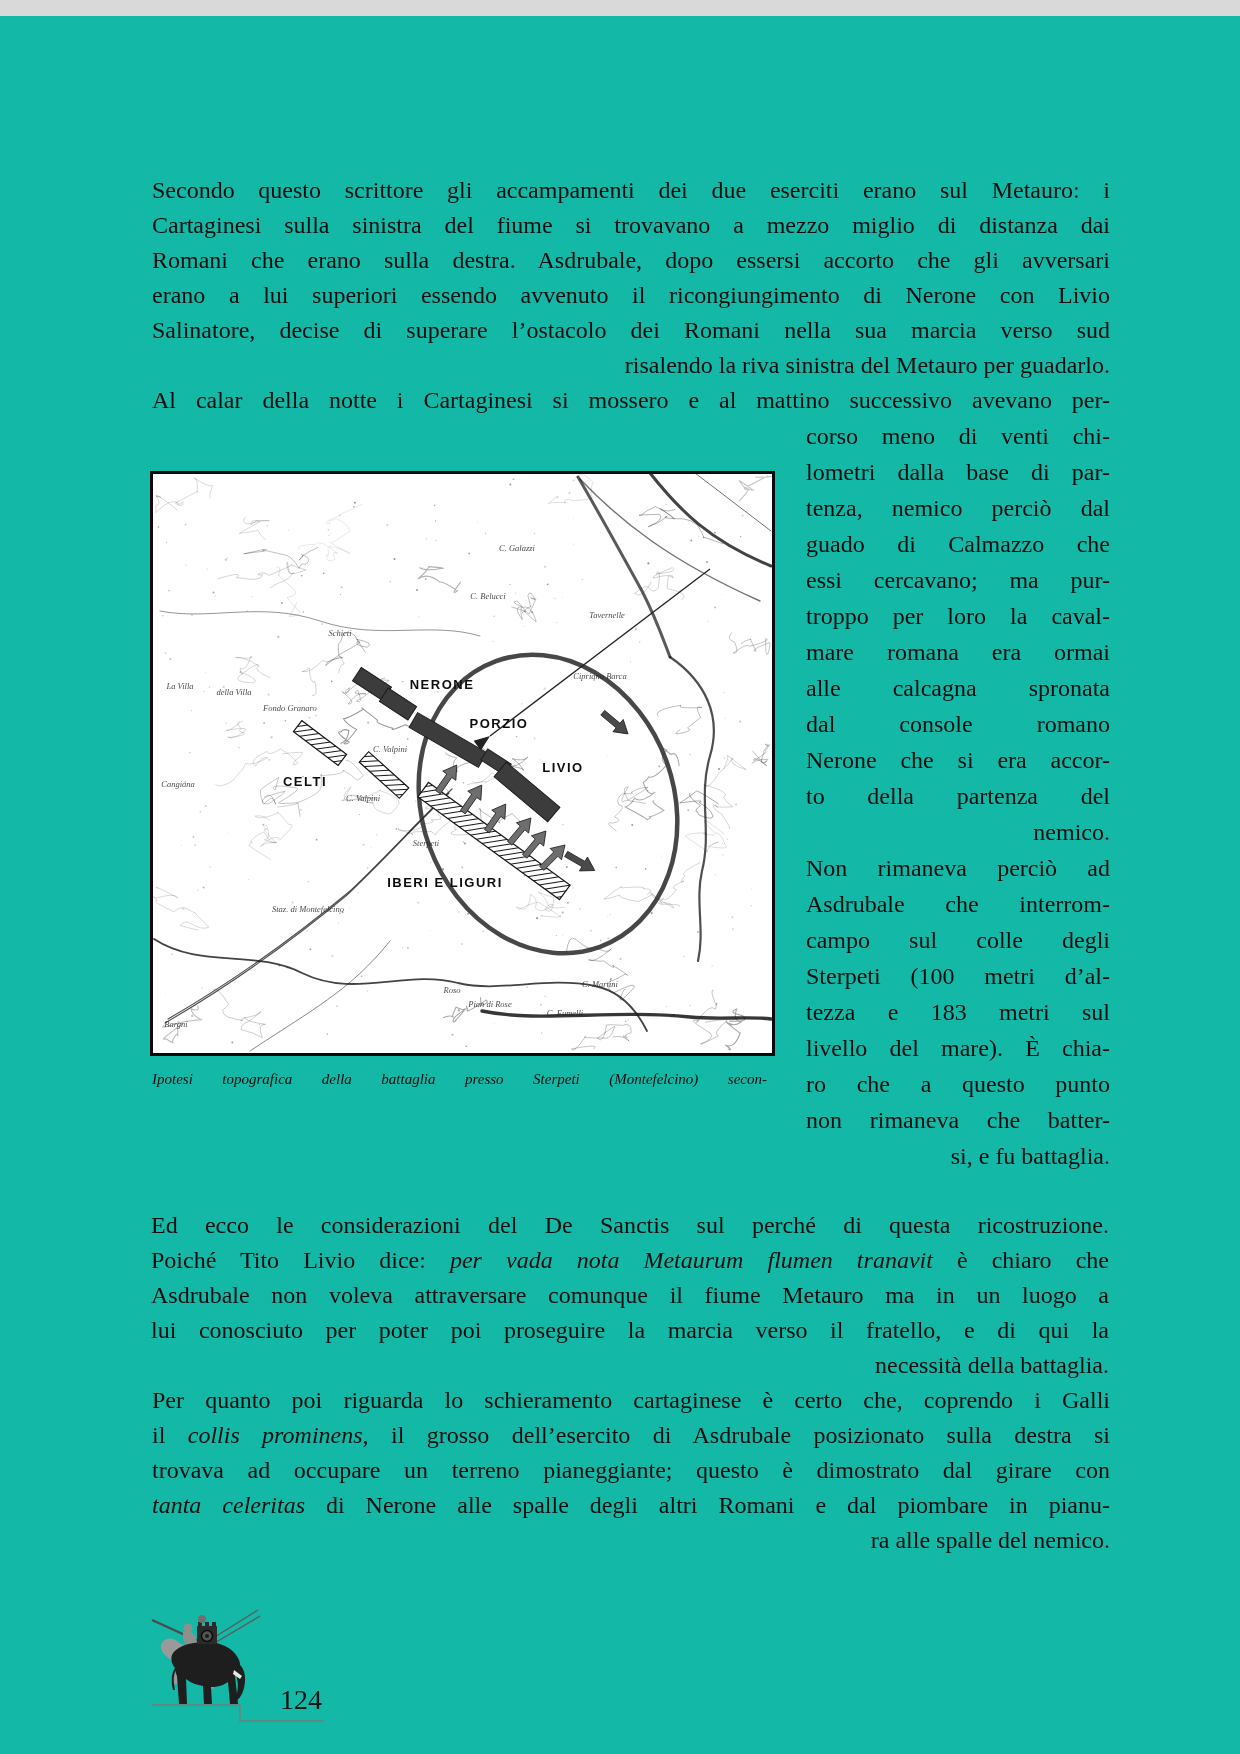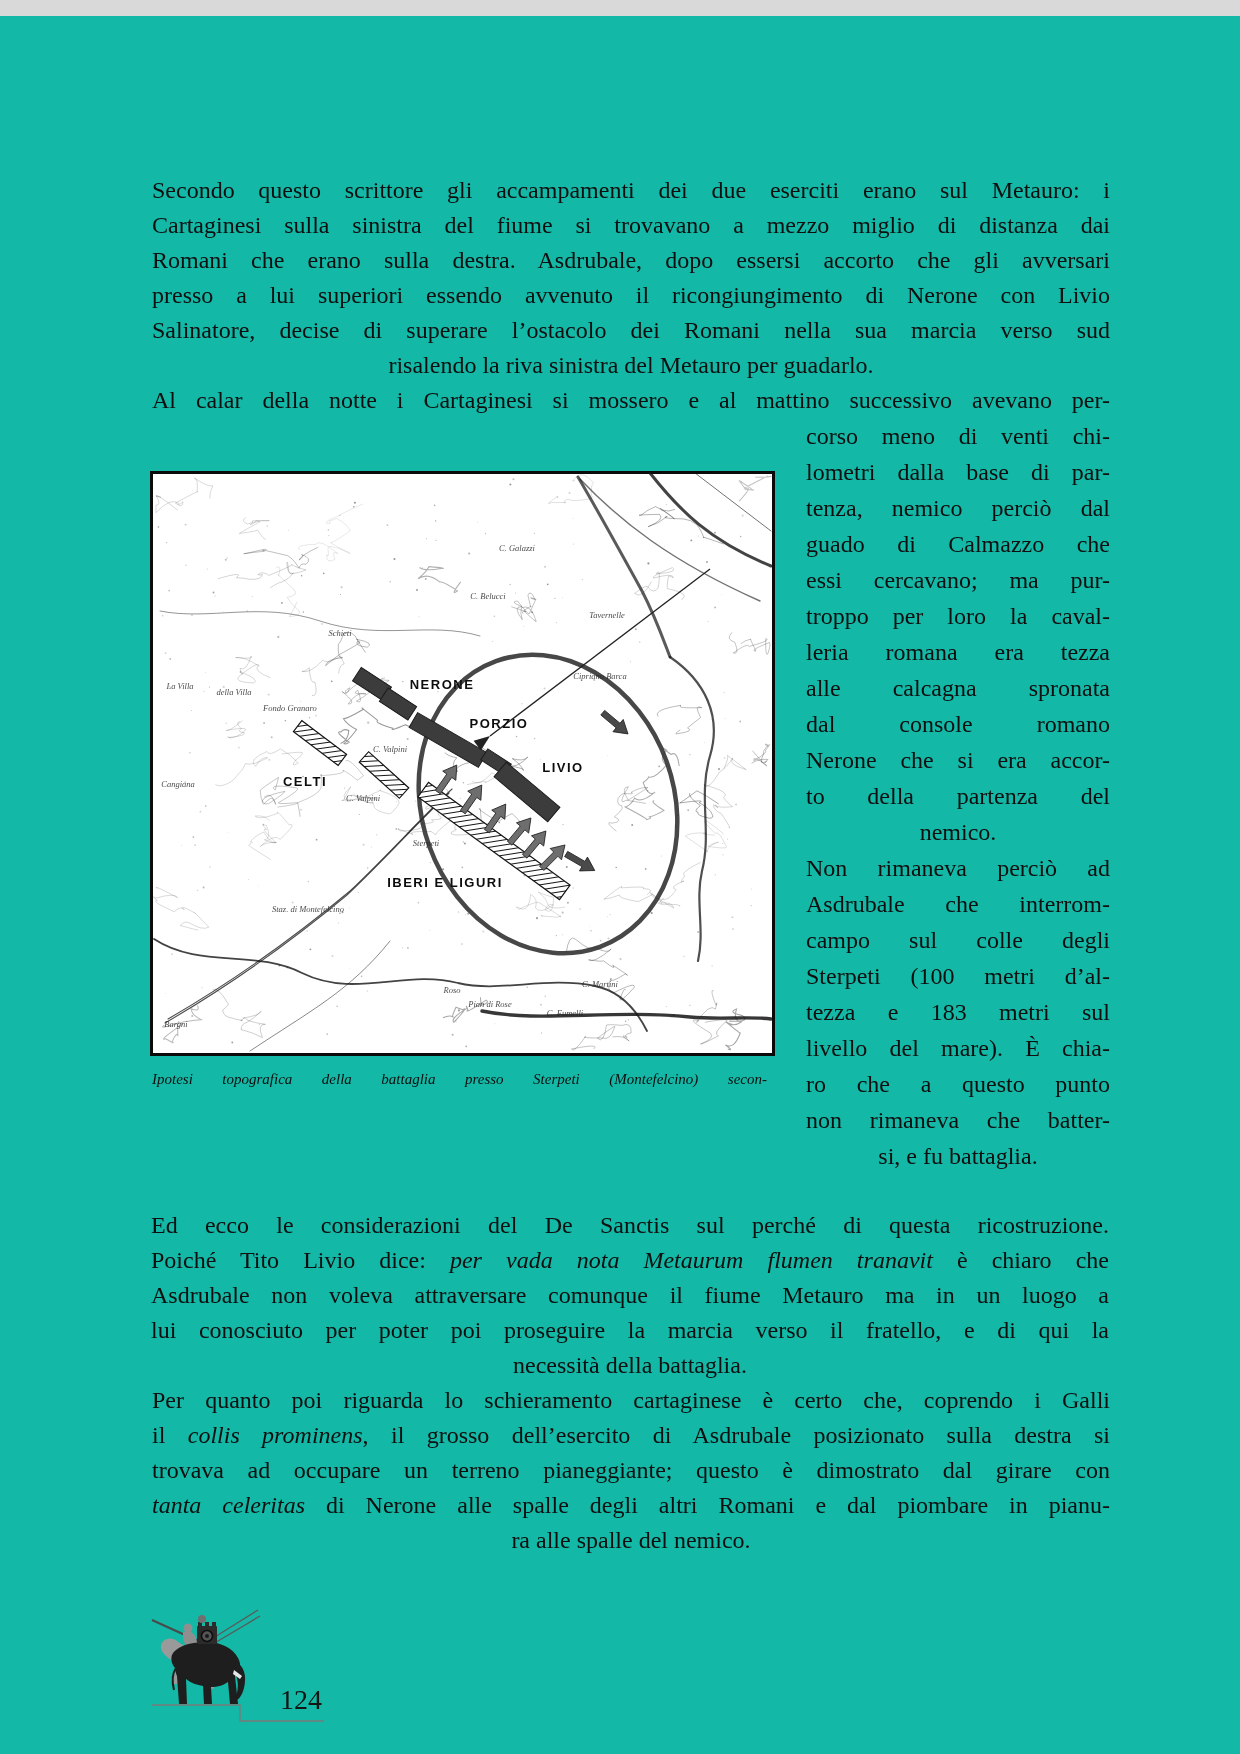--- a/index.html
+++ b/index.html
@@ -9,21 +9,21 @@
     font-family:"Liberation Serif","DejaVu Serif",serif;
     color:#0f0f0f;
   }
   .para{position:absolute;}
   .body-text{font-size:24px;}
   .tline{
     line-height:35px; height:35px;
     text-align:justify; text-align-last:justify; text-justify:inter-word;
     white-space:normal; overflow:visible;
   }
-  .tline.nojust{text-align:center; text-align-last:auto;}
+  .tline.nojust{text-align:right; text-align-last:auto;}
   .ital{font-style:italic;}
   .caption{font-size:15px; font-style:italic;}
   .caption .tline{line-height:31px; height:31px;}
   #p1{left:152px; top:157px; width:958px;}
   #p2{left:152px; top:367px; width:958px;}
   #column{left:806px; top:402px; width:304px;}
   #column .tline{line-height:36px; height:36px;}
   #map-fig{position:absolute; left:150px; top:455px; width:625px; height:585px; margin:0;}
   #caption{left:152px; top:1048px; width:615px;}
   #p3{left:151px; top:1192px; width:958px;}
@@ -42,21 +42,21 @@
 </style>
 </head>
 <body>
 
 <div class="page">
 
   <div id="p1" class="para body-text">
       <div class="tline"><span>Secondo questo scrittore gli accampamenti dei due eserciti erano sul Metauro: i</span></div>
       <div class="tline"><span>Cartaginesi sulla sinistra del fiume si trovavano a mezzo miglio di distanza dai</span></div>
       <div class="tline"><span>Romani che erano sulla destra. Asdrubale, dopo essersi accorto che gli avversari</span></div>
-      <div class="tline"><span>presso a lui superiori essendo avvenuto il ricongiungimento di Nerone con Livio</span></div>
+      <div class="tline"><span>erano a lui superiori essendo avvenuto il ricongiungimento di Nerone con Livio</span></div>
       <div class="tline"><span>Salinatore, decise di superare l’ostacolo dei Romani nella sua marcia verso sud</span></div>
       <div class="tline nojust"><span>risalendo la riva sinistra del Metauro per guadarlo.</span></div>
     </div>
   <div id="p2" class="para body-text">
       <div class="tline"><span>Al calar della notte i Cartaginesi si mossero e al mattino successivo avevano per-</span></div>
     </div>
 
   <figure id="map-fig">
     <svg id="map-svg" viewBox="0 0 625 585" width="625" height="585">
       <defs>
@@ -448,21 +448,21 @@
     </svg>
   </figure>
 
   <div id="column" class="para body-text">
       <div class="tline"><span>corso meno di venti chi-</span></div>
       <div class="tline"><span>lometri dalla base di par-</span></div>
       <div class="tline"><span>tenza, nemico perciò dal</span></div>
       <div class="tline"><span>guado di Calmazzo che</span></div>
       <div class="tline"><span>essi cercavano; ma pur-</span></div>
       <div class="tline"><span>troppo per loro la caval-</span></div>
-      <div class="tline"><span>leria romana era tezza</span></div>
+      <div class="tline"><span>mare romana era ormai</span></div>
       <div class="tline"><span>alle calcagna spronata</span></div>
       <div class="tline"><span>dal console romano</span></div>
       <div class="tline"><span>Nerone che si era accor-</span></div>
       <div class="tline"><span>to della partenza del</span></div>
       <div class="tline nojust"><span>nemico.</span></div>
       <div class="tline"><span>Non rimaneva perciò ad</span></div>
       <div class="tline"><span>Asdrubale che interrom-</span></div>
       <div class="tline"><span>campo sul colle degli</span></div>
       <div class="tline"><span>Sterpeti (100 metri d’al-</span></div>
       <div class="tline"><span>tezza e 183 metri sul</span></div>

